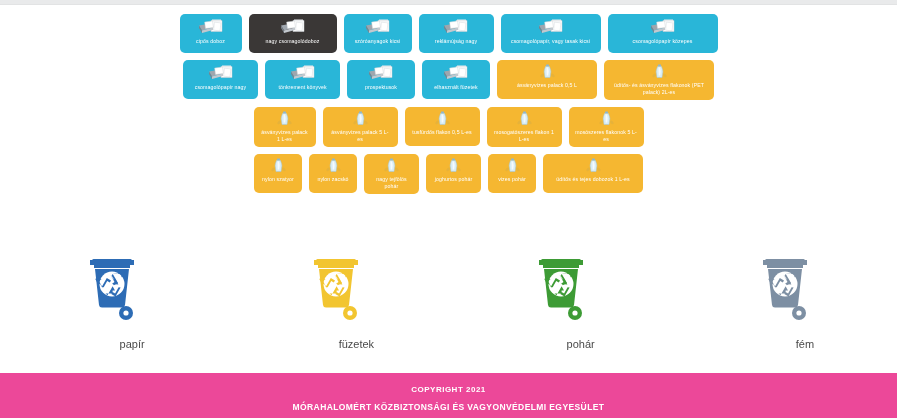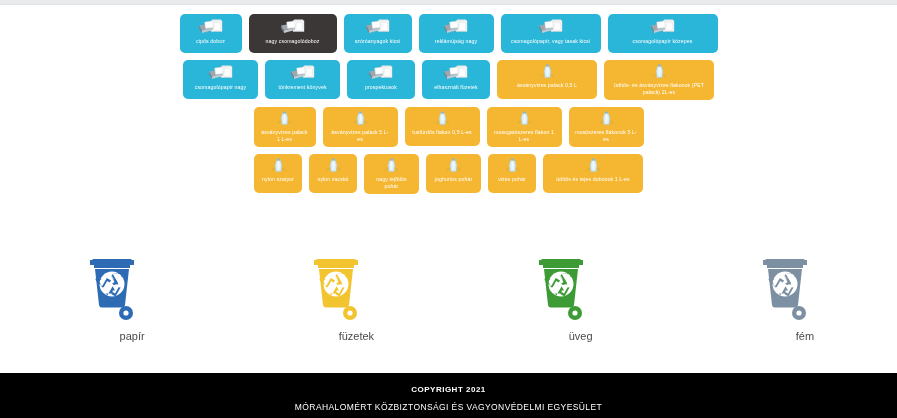--- a/index.html
+++ b/index.html
@@ -108,50 +108,50 @@
   }
   .bin-item {
     display: flex;
     flex-direction: column;
     align-items: center;
     width: 160px;
     cursor: pointer;
   }
   .bin-svg { display: block; }
   .bin-label {
-    margin-top: 8px;
+    margin-top: 16px;
     font-size: 11px;
     color: #4a4a4a;
     text-align: center;
     font-family: "Liberation Sans", sans-serif;
     padding-left: 40px;
   }
 
   
   #footer {
     position: absolute;
     left: 0;
     top: 367px;
     width: 897px;
     height: 45px;
-    background: #000000;
+    background: #ec4899;
     color: #ffffff;
     text-align: center;
     padding-top: 12px;
     box-sizing: border-box;
   }
   .footer-line1 {
     font-size: 8px;
     font-weight: bold;
     letter-spacing: 0.5px;
     margin-bottom: 8px;
   }
   .footer-line2 {
     font-size: 8.5px;
-    font-weight: normal;
+    font-weight: bold;
     letter-spacing: 0.4px;
   }
 </style>
 </head>
 <body>
 
 <div id="top-strip"></div>
 
 <div id="page">
 
@@ -535,21 +535,21 @@
         <path d="M-8.3 3.3 l3.5 -6.2 l2.6 1.5 l1.2 -2.2 l-4.2 -2.4 l-5.1 9 z"></path>
         <path d="M-9.7 5.2 l3.6 6.2 l2.6 -1.5 l1.2 2.1 l-4.2 2.4 l-5.1 -8.9 z" opacity="0"></path>
       </g>
       <g fill="#3d9b35">
         <path d="M-1.6 -9.2 l4.4 7.6 l-3 1.7 l6.6 0.3 l-3.4 -5.8 l-1.6 0.9 l-1.8 -3.1 z"></path>
         <path d="M8.2 5.6 l-4.4 7.6 l-3 -1.8 l3.1 5.8 l3.4 -5.7 l-1.6 -0.9 l1.8 -3.1 z" transform="rotate(120)"></path>
         <path d="M8.2 5.6 l-4.4 7.6 l-3 -1.8 l3.1 5.8 l3.4 -5.7 l-1.6 -0.9 l1.8 -3.1 z" transform="rotate(240)"></path>
       </g>
     </g>
   </svg>
-        <div class="bin-label">üveg</div>
+        <div class="bin-label">pohár</div>
       </div>
       <div class="bin-item">
         <svg class="bin-svg" width="52" height="66" viewBox="0 0 52 66">
     <g fill="#7d8fa3">
       <path d="M4 4 h44 a0 0 0 0 1 0 0 v5 h-4 v3 h-36 v-3 h-4 z"></path>
       <rect x="6" y="3" width="40" height="6" rx="1.5"></rect>
       <path d="M9 13 h34 l-4 36 a3 3 0 0 1 -3 2.6 h-20 a3 3 0 0 1 -3 -2.6 z"></path>
       <circle cx="40" cy="57" r="7"></circle>
     </g>
     <circle cx="40" cy="57" r="2.6" fill="#ffffff"></circle>

